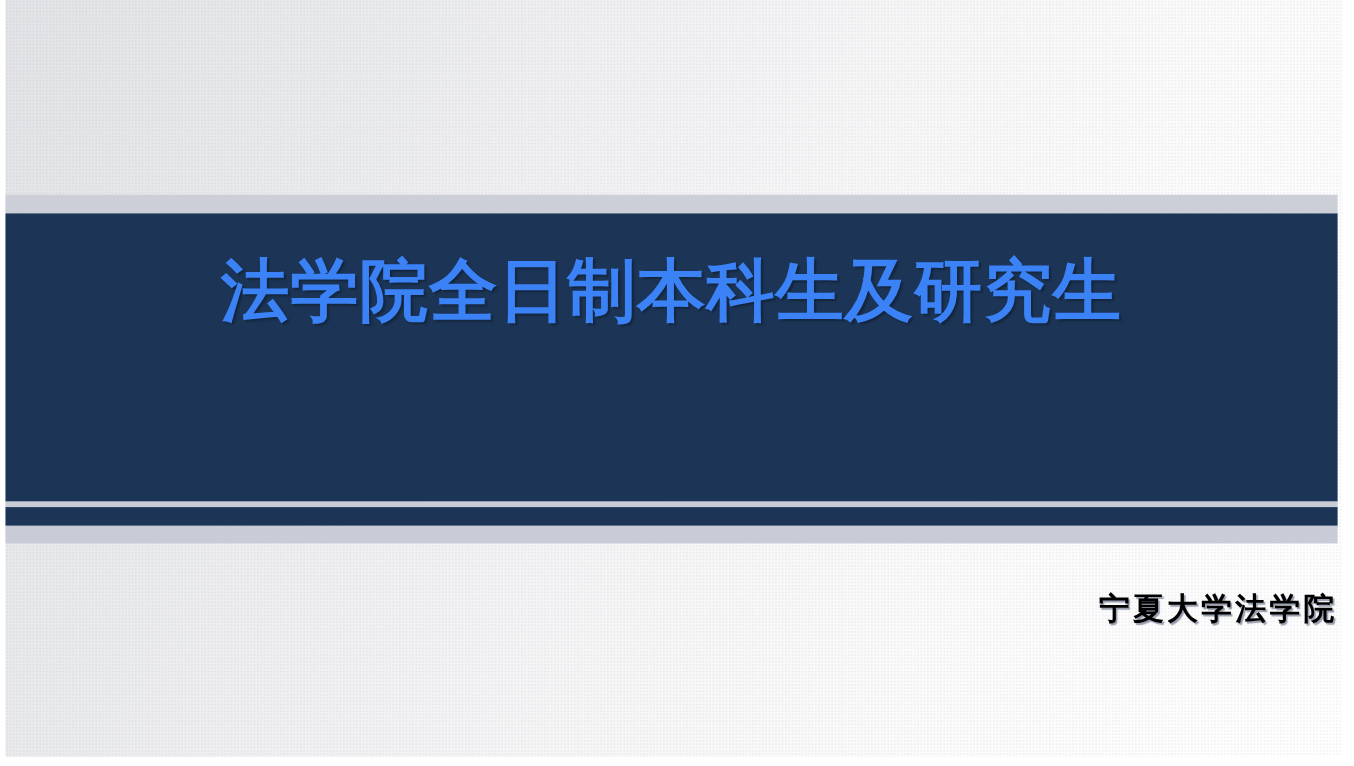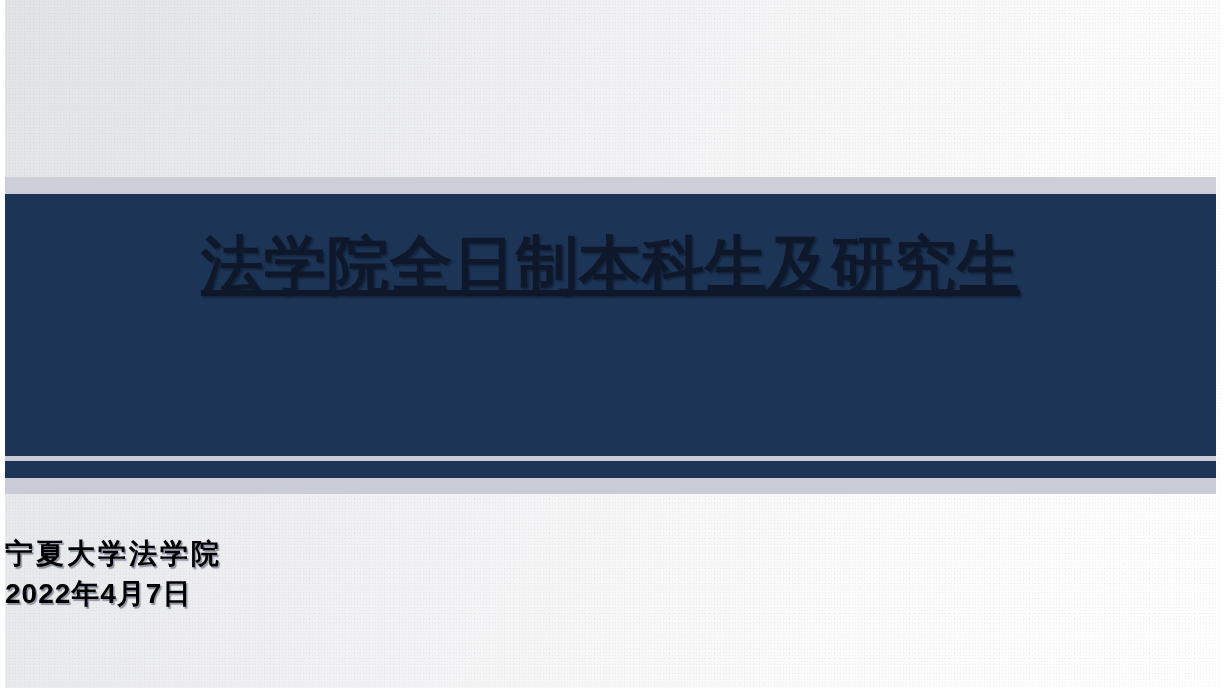--- a/index.html
+++ b/index.html
@@ -87,40 +87,39 @@
     background: #c9cbd6;
   }
 
   
   .title-block {
     position: absolute;
     left: 5px;
     top: 216px;
     width: 1211px;
     text-align: center;
-    color: #0f172a;
-    text-decoration: underline;
+    color: #3b82f6;
   }
 
   .title-line {
     font-size: 62px;
     font-weight: bold;
     line-height: 98px;
     letter-spacing: 1px;
     text-shadow: 2px 2px 2px rgba(0, 0, 0, 0.30);
     white-space: nowrap;
   }
 
   
   .subtitle-block {
     position: absolute;
     left: 5px;
     top: 534px;
     width: 1211px;
-    text-align: left;
+    text-align: right;
     color: #000000;
   }
 
   .subtitle-org {
     font-size: 28px;
     font-weight: bold;
     line-height: 40px;
     letter-spacing: 3px;
     text-shadow: 1.5px 1.5px 1px rgba(30, 45, 80, 0.45);
   }
@@ -151,16 +150,15 @@
   <div class="band-group band-stripe"></div>
 
   <div class="band-group band-gap-2"></div>
 
   <div class="title-block">
     <div class="title-line">法学院全日制本科生及研究生</div>
   </div>
 
   <div class="subtitle-block">
     <div class="subtitle-org">宁夏大学法学院</div>
-    <div class="subtitle-date">2022年4月7日</div>
   </div>
 
 </div>
 
 </body></html>

